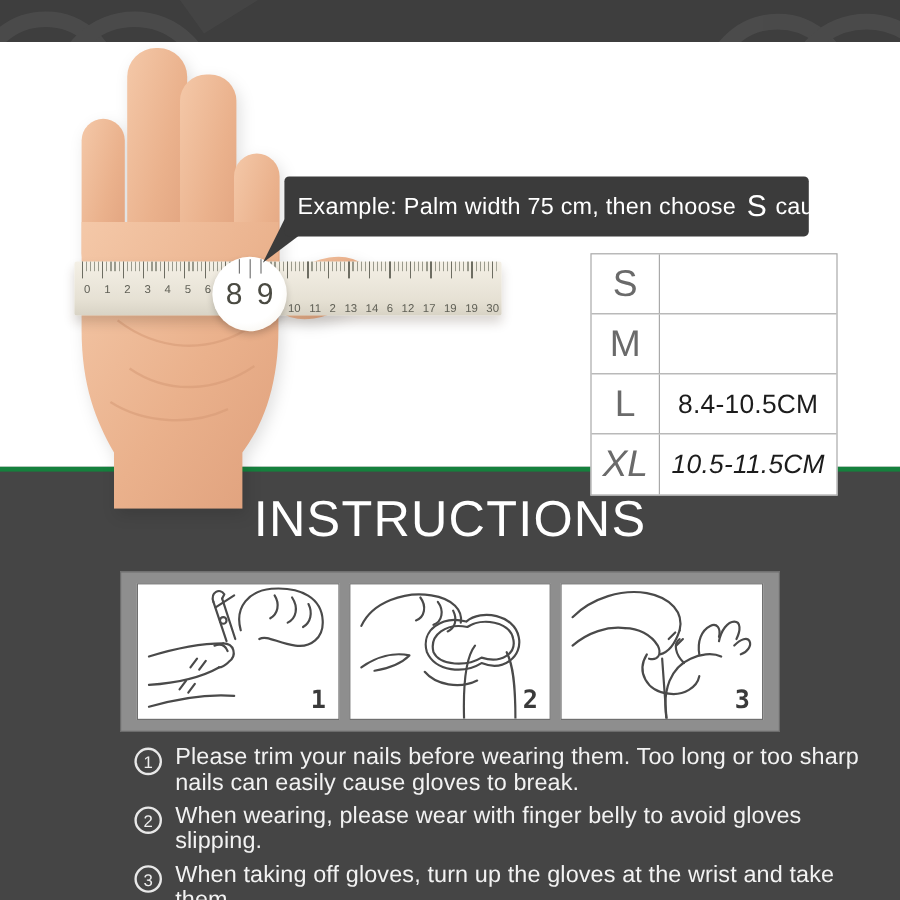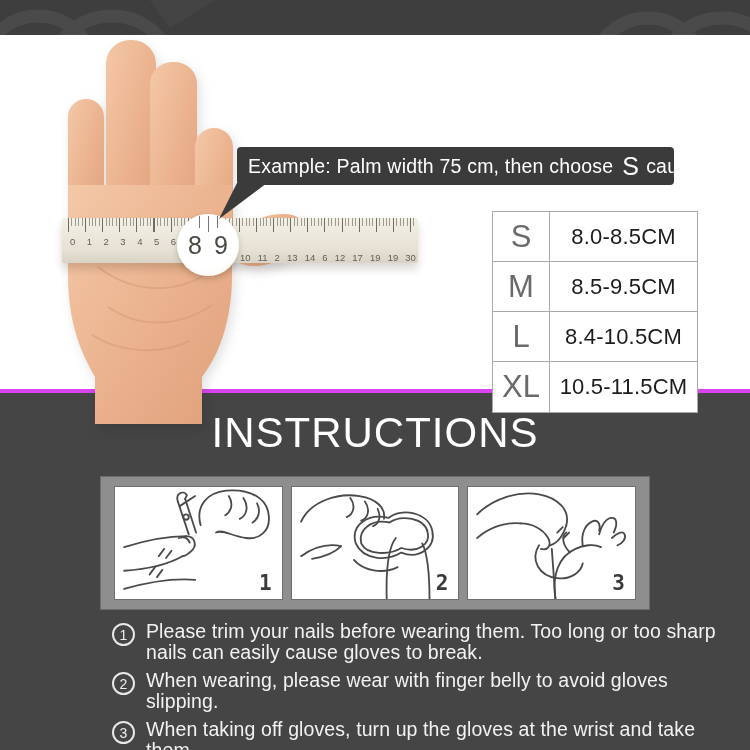--- a/index.html
+++ b/index.html
@@ -35,38 +35,38 @@
 
   
   .magnifier { position:absolute; left:177px; top:179px; width:62px; height:62px; z-index:3;
       background:radial-gradient(circle at 45% 40%, #ffffff 60%, #f1ede3);
       border-radius:50%; box-shadow:0 3px 6px rgba(0,0,0,0.18);
       display:flex; align-items:center; justify-content:center; gap:12px;
       font-size:25px; color:#4a4a42; }
   .magnifier .mag-tick { position:absolute; top:2px; width:1px; height:12px; background:#777; }
 
   
-  .callout { position:absolute; left:237px; top:112px; width:437px; height:38px; z-index:4;
+  .callout { position:absolute; left:237px; top:112px; width:437px; height:50px; z-index:4;
       background:#3b3b3b; border-radius:4px; color:#ffffff;
       display:flex; align-items:center; padding-left:11px; font-size:19.5px; letter-spacing:0.2px; white-space:nowrap; }
   .callout .size-code { font-size:25px; margin:0 7px 0 9px; font-weight:400; }
   .callout-tail { position:absolute; left:210px; top:146px; z-index:3; }
 
   
   .size-table { position:absolute; left:492px; top:176px; width:206px; z-index:2;
       border:1px solid #a9a9a9; background:#fff; }
   .size-table .row { display:grid; grid-template-columns:57px 1fr; height:50px; border-bottom:1px solid #a9a9a9; }
-  .size-table .row:last-child { border-bottom:none; }
+  .size-table .row:last-child { border-bottom:none;font-style:italic; }
   .size-table .cell { display:flex; align-items:center; justify-content:center; }
   .size-table .cell.size { border-right:1px solid #a9a9a9; font-size:31px; color:#6a6a6a; }
   .size-table .cell.range { font-size:22px; color:#1c1c1c; letter-spacing:0.2px; }
 
   
   .instructions-section { position:absolute; left:0; top:389px; width:750px; height:361px;
-      background:#454545; border-top:4px solid #d946ef; }
+      background:#454545; border-top:4px solid #15803d; }
   .instructions-title { position:absolute; left:0; top:16px; width:100%; text-align:center;
       color:#ffffff; font-size:42px; letter-spacing:1px; font-weight:400; }
 
   
   .panel-strip { position:absolute; left:100px; top:83px; width:550px; height:134px;
       background:#8e8e8e; display:flex; gap:8px; padding:10px 14px; box-shadow:0 0 0 1px #6c6c6c inset; }
   .panel { flex:1; background:#ffffff; border:1px solid #6f6f6f; position:relative; overflow:hidden; }
   .panel svg { position:absolute; inset:0; width:100%; height:100%; }
   .panel .panel-number { position:absolute; right:10px; bottom:4px;
       font-family:"DejaVu Sans Mono", monospace; font-weight:bold; font-size:21px; color:#3a3a3a; }
@@ -164,25 +164,23 @@
     </svg>
     <div class="callout">
       <span>Example: Palm width 75 cm, then choose</span>
       <span class="size-code">S</span>
       <span>cause</span>
     </div>
 
     <div class="size-table">
       <div class="row">
         <div class="cell size">S</div>
-        <div class="cell range">8.0-8.5CM</div>
       </div>
       <div class="row">
         <div class="cell size">M</div>
-        <div class="cell range">8.5-9.5CM</div>
       </div>
       <div class="row">
         <div class="cell size">L</div>
         <div class="cell range">8.4-10.5CM</div>
       </div>
       <div class="row">
         <div class="cell size">XL</div>
         <div class="cell range">10.5-11.5CM</div>
       </div>
     </div>

